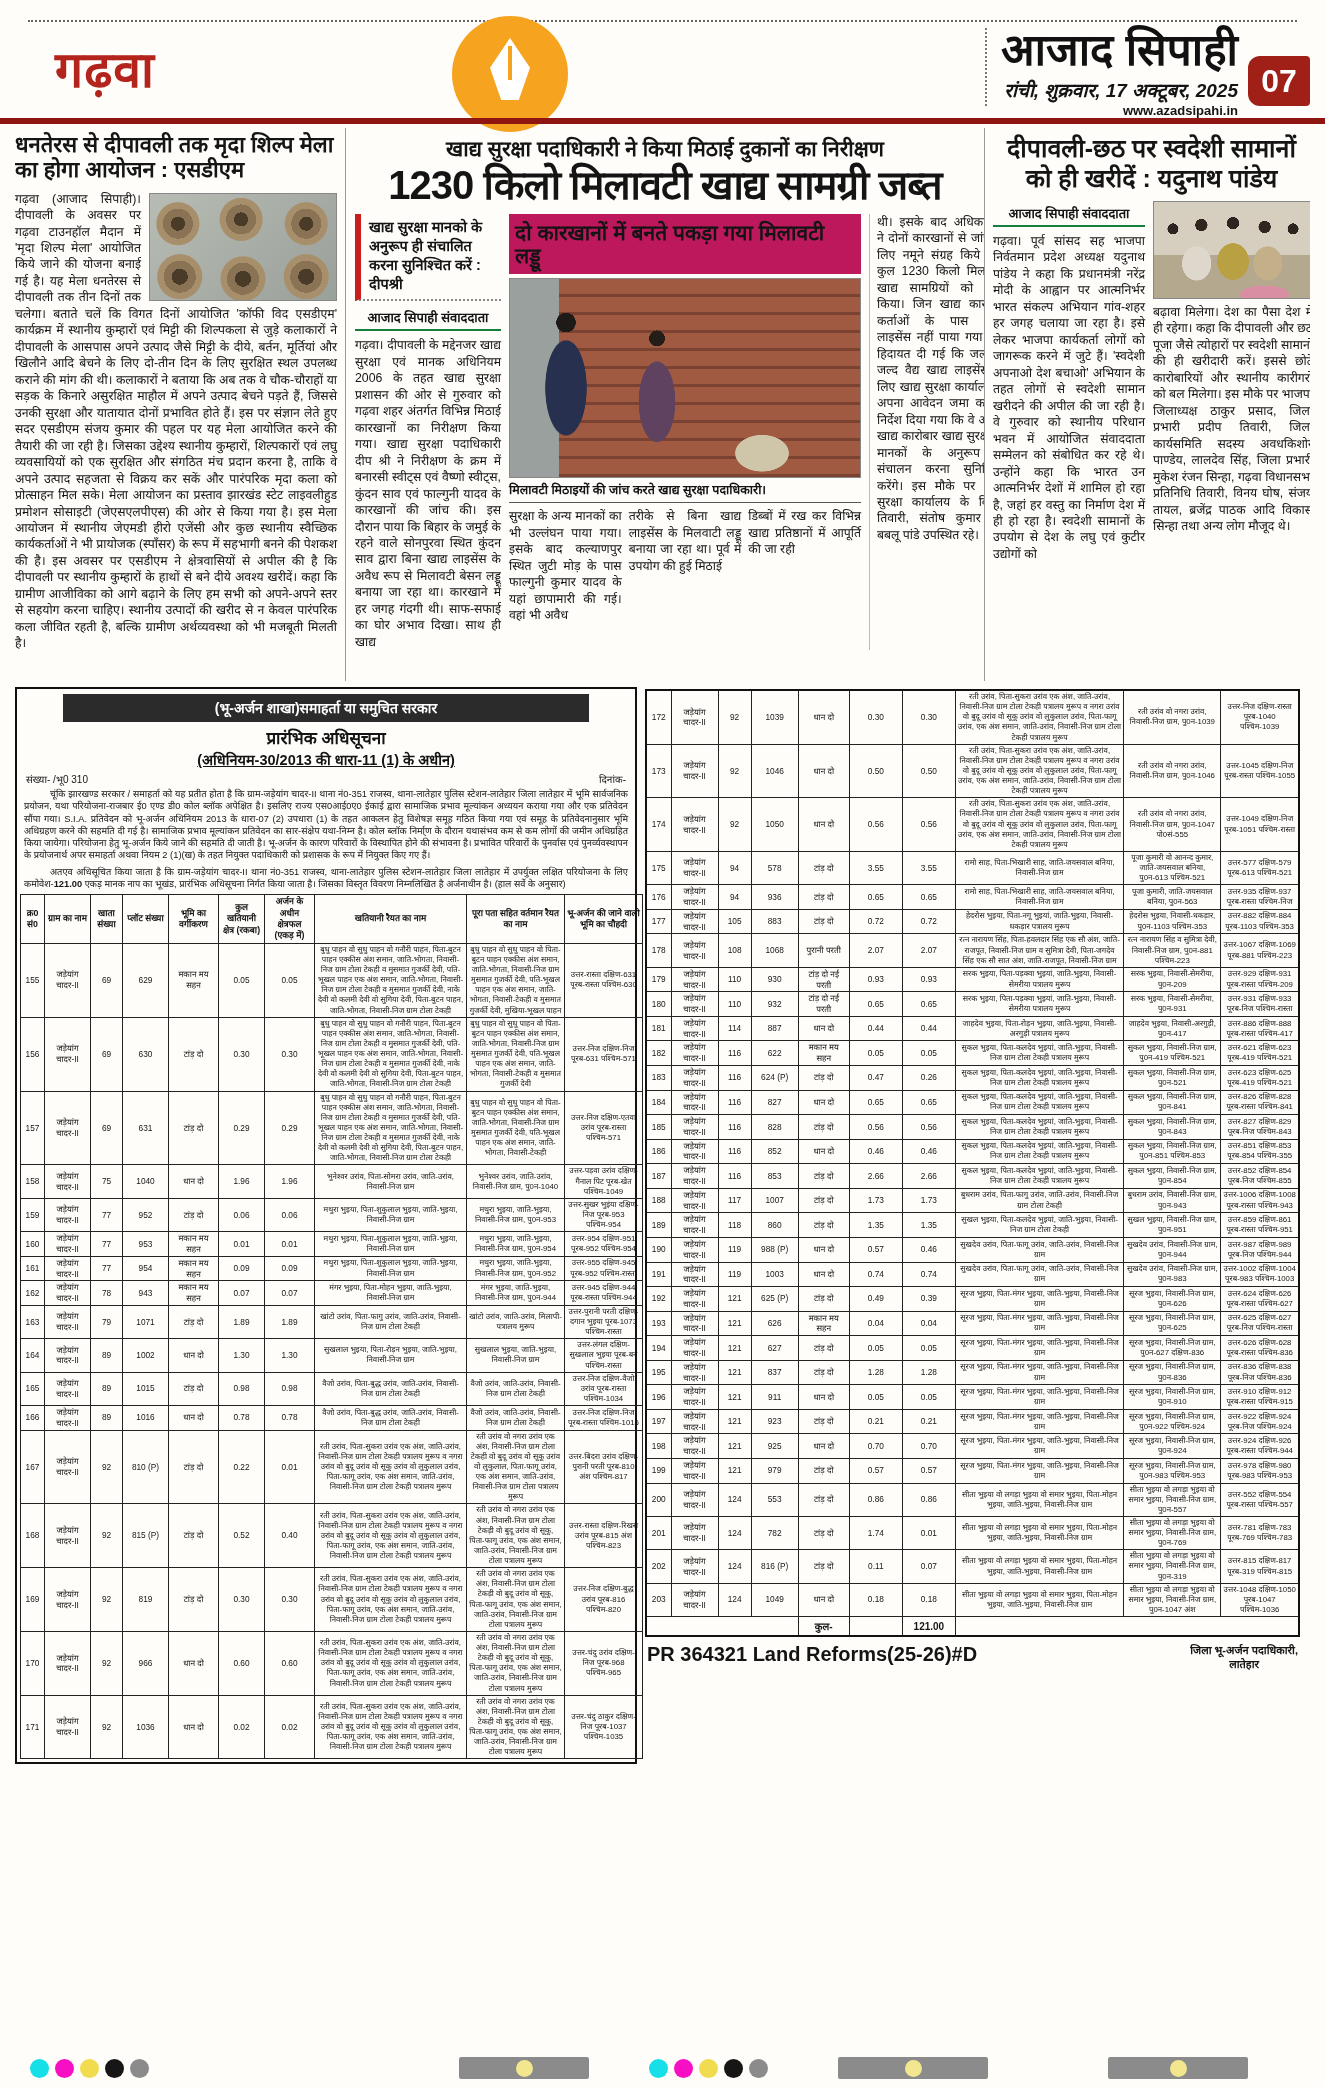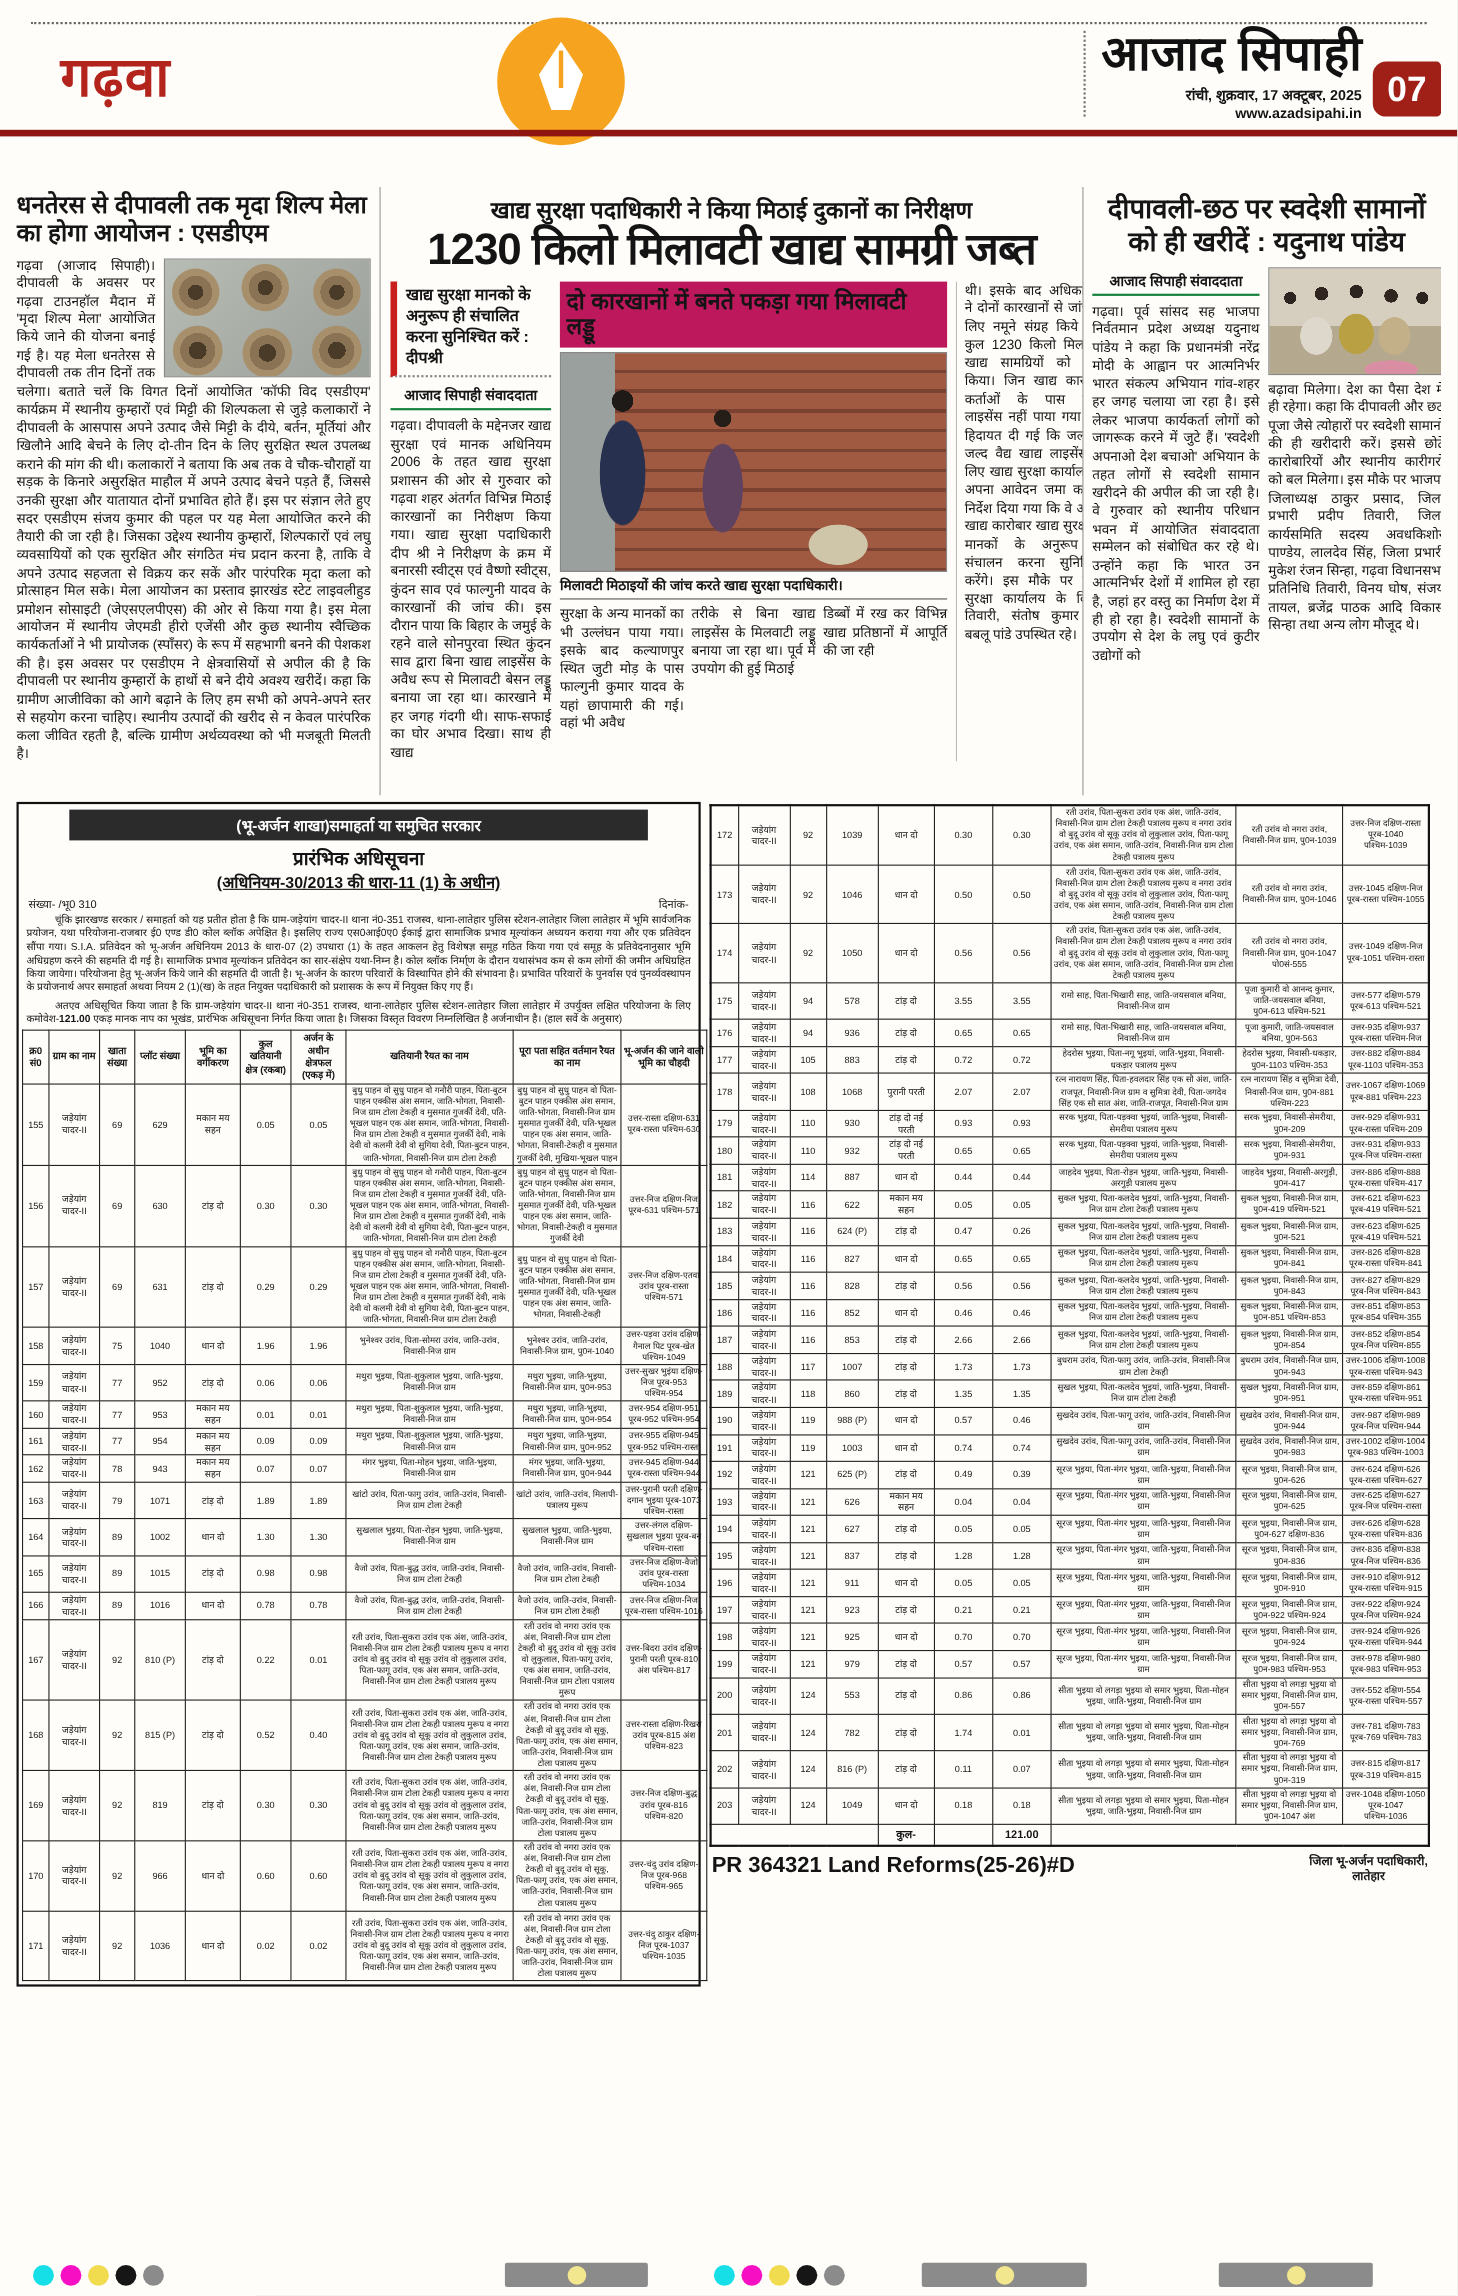--- a/index.html
+++ b/index.html
@@ -10,27 +10,27 @@
   .masthead{position:relative;height:118px;}
   .region{position:absolute;left:55px;top:34px;font-size:50px;font-weight:bold;color:#b3241c;letter-spacing:1px;}
   .emblem{position:absolute;left:452px;top:16px;width:116px;height:116px;border-radius:50%;background:#f6a41f;}
   .nib{position:absolute;left:38px;top:22px;width:40px;height:62px;background:#fff;
        clip-path:polygon(50% 0,100% 48%,72% 100%,28% 100%,0 48%);}
   .nib:after{content:"";position:absolute;left:18px;top:8px;width:4px;height:34px;background:#f6a41f;}
   .mast-right{position:absolute;right:15px;top:28px;display:flex;align-items:flex-start;}
   .dotted-sep{border-left:2px dotted #777;height:78px;margin-right:14px;}
   .mast-text{text-align:right;margin-right:10px;}
   .paper-name{font-size:44px;font-weight:bold;color:#111;line-height:1.02;}
-  .date-line{font-size:13px;font-weight:bold;margin-top:4px;}
+  .date-line{font-size:19px;font-weight:bold;margin-top:4px;font-style:italic;}
   .site{font-size:13px;font-weight:bold;}
   .pageno{background:#a02018;color:#fff;font-size:32px;font-weight:bold;width:62px;height:50px;
           display:flex;align-items:center;justify-content:center;border-radius:12px 4px 4px 12px;margin-top:28px;}
   .redrule{height:6px;background:#8e1510;margin:0;position:relative;z-index:3;}
   
-  .articles{display:flex;height:557px;padding:4px 15px 0 15px;box-sizing:border-box;margin-top:42px;}
+  .articles{display:flex;height:557px;padding:4px 15px 0 15px;box-sizing:border-box;}
   .articles p{margin:0;text-align:justify;}
   .art{overflow:hidden;box-sizing:border-box;}
   .art-left{width:330px;padding-right:8px;}
   .art-mid{width:640px;border-left:1px solid #999;border-right:1px solid #999;padding:0 9px;}
   .art-right{width:325px;padding-left:8px;}
   .hl{font-weight:bold;color:#151515;}
   .art-left .hl{font-size:22px;line-height:1.15;margin:4px 0 8px 0;}
   .body-txt{font-size:12.3px;line-height:1.34;}
   .photo{border:1px solid #888;}
   .photo-diya{float:right;width:186px;height:106px;margin:2px 0 4px 8px;background:

